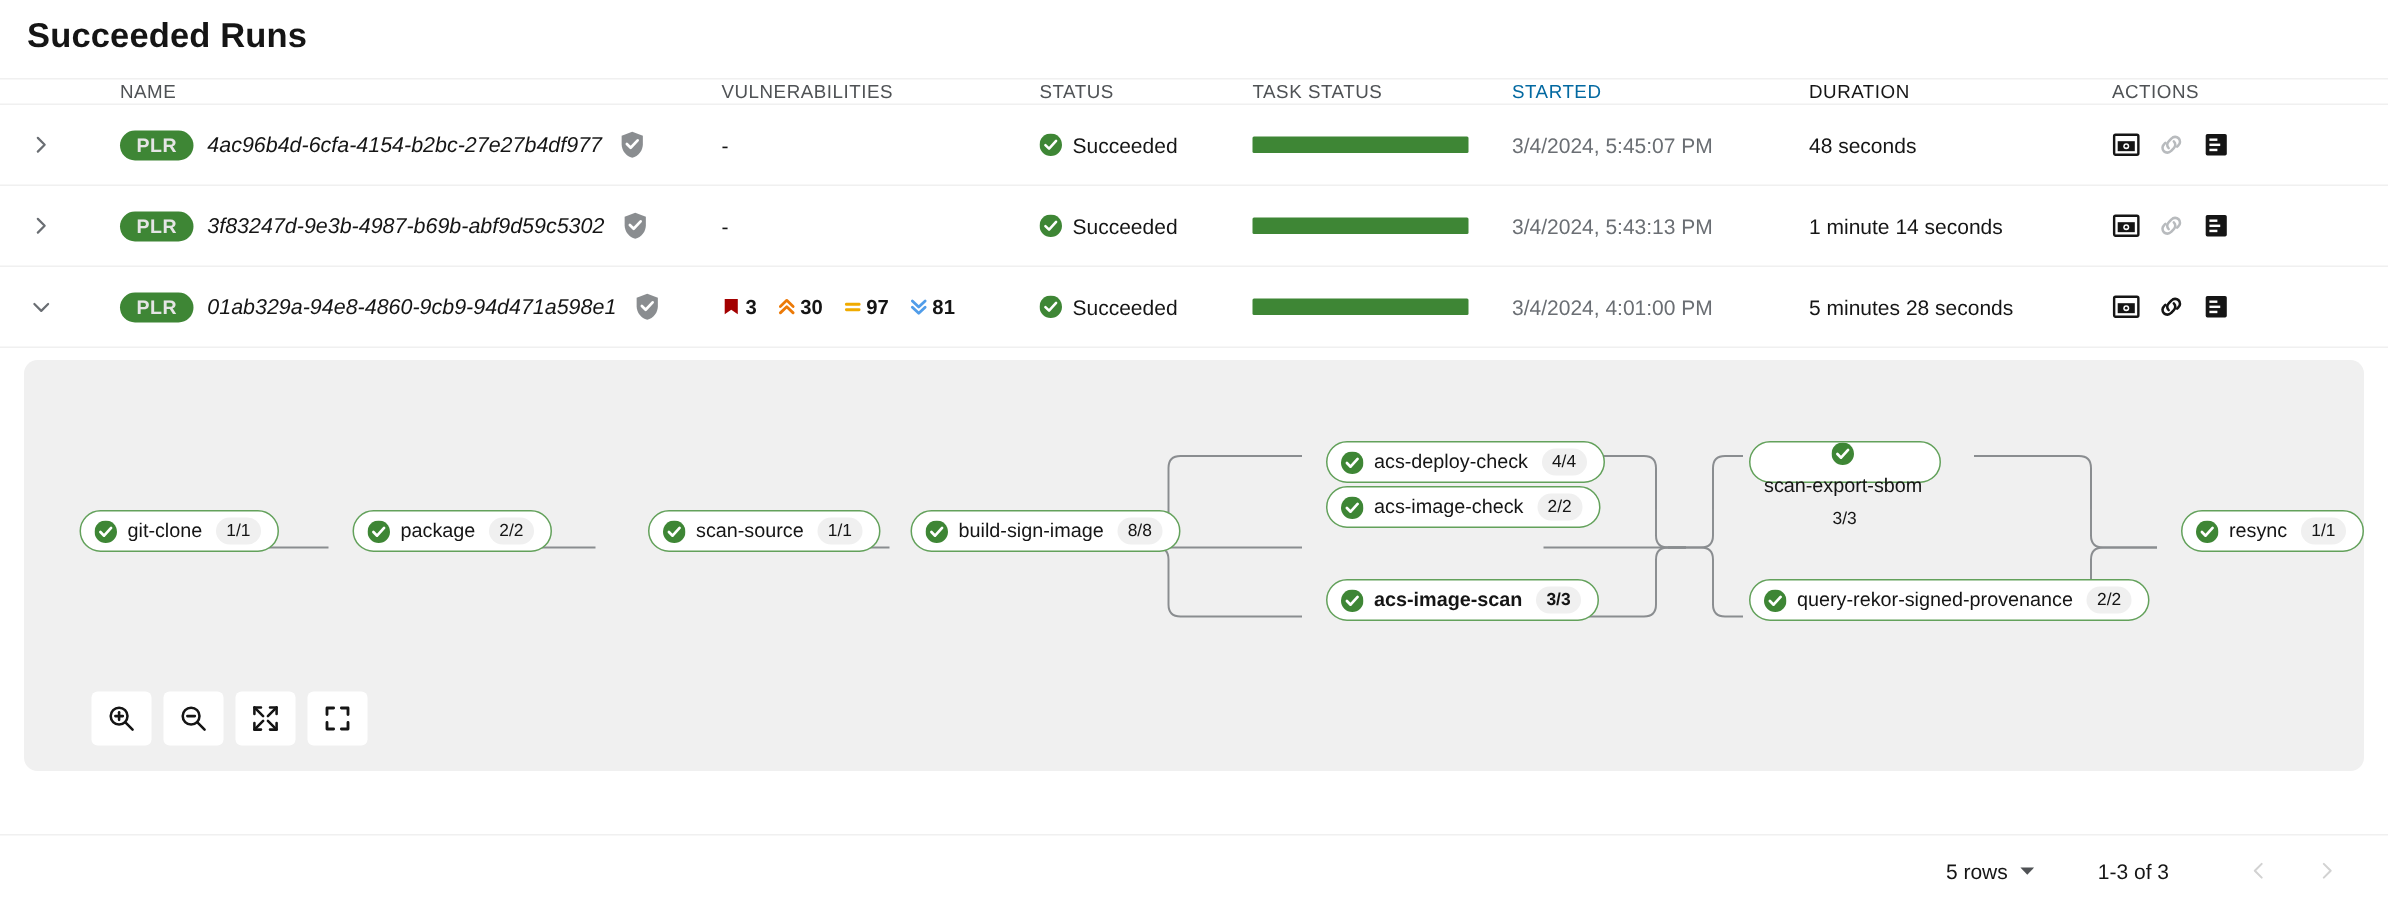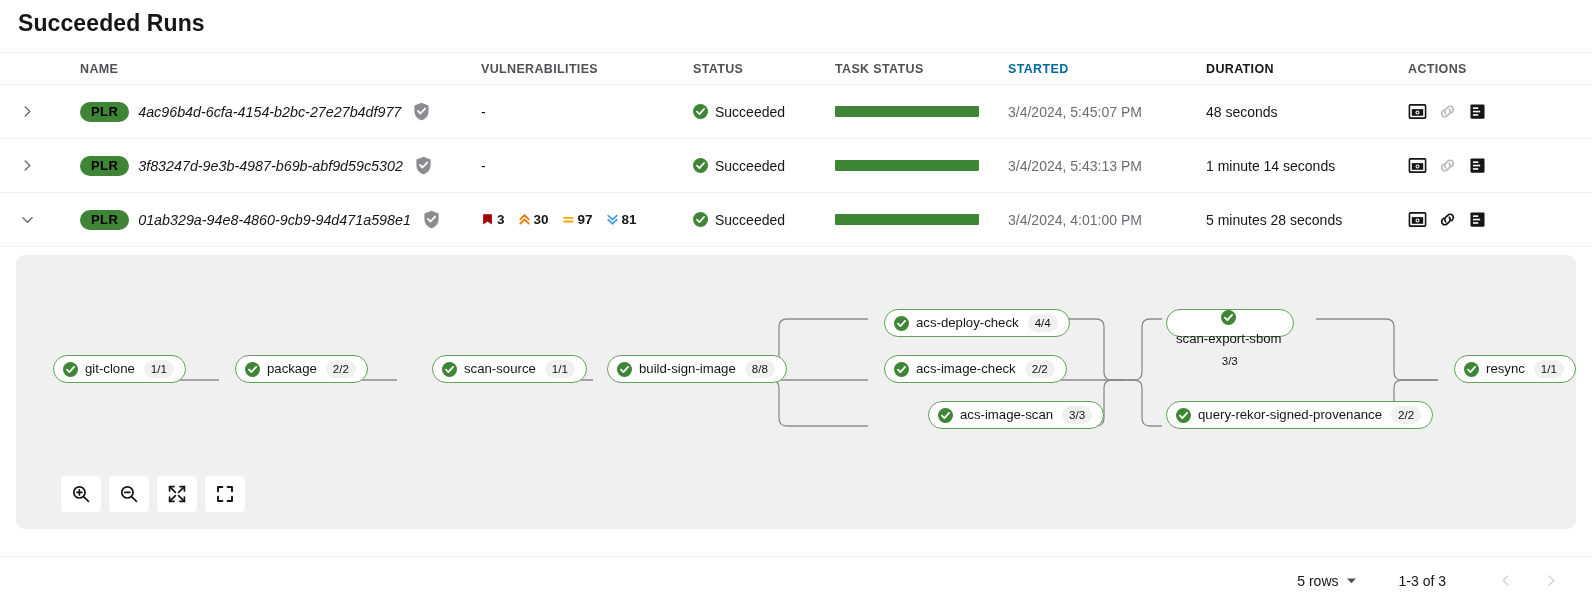--- a/index.html
+++ b/index.html
@@ -34,24 +34,24 @@
     font-family: "Liberation Sans", sans-serif;
     font-size: 14.5px; color: #151515; padding: 0 0 2px 0;
   }
   .search-input::placeholder { color: #a5a5a5; }
   .search-clear { width: 17px; height: 17px; flex: 0 0 auto; margin-right: 2px; cursor: pointer; }
 
   
   .table { width: 100%; }
   .thead {
     display: flex; align-items: center;
-    height: 33px;
+    height: 18px;
     border-top: 1px solid #f0f0f0;
     border-bottom: 1px solid #f0f0f0;
-    font-size: 12.5px; font-weight: bold; color: #4f5255;
+    font-size: 12.5px; font-weight: normal; color: #4f5255;
     letter-spacing: .35px;
   }
   .row {
     display: flex; align-items: center;
     height: 54px;
     border-bottom: 1px solid #f0f0f0;
     font-size: 14px;
   }
   .c-toggle { width: 18px; flex: 0 0 18px; margin-left: 18px; display: flex; align-items: center; justify-content: center; cursor: pointer; }
   .c-name   { flex: 0 0 445px; display: flex; align-items: center; gap: 9px; padding-left: 44px; }
@@ -59,21 +59,21 @@
   .c-status { flex: 0 0 142px; display: flex; align-items: center; gap: 7px; }
   .c-task   { flex: 0 0 173px; display: flex; align-items: center; }
   .c-started{ flex: 0 0 198px; color: #6a6e73; }
   .c-dur    { flex: 0 0 196px; color: #151515; }
   .c-act    { flex: 1 1 auto; display: flex; align-items: center; gap: 11px; padding-left: 6px; }
 
   .thead .c-name   { padding-left: 44px; }
   .thead .c-act    { padding-left: 6px; }
 
   .plr-badge {
-    background: #3e8635; color: #000000;
+    background: #3e8635; color: #e5e5e5;
     font-size: 13px; font-weight: bold; letter-spacing: .4px;
     border-radius: 30px; padding: 3px 11px 4px; line-height: 1;
     flex: 0 0 auto;
   }
   .run-name { font-size: 14.3px; color: #151515; white-space: nowrap; font-style: italic; }
   .shield-icon { width: 17px; height: 19px; flex: 0 0 auto; margin-left: 3px; }
 
   .dash { color: #151515; font-size: 14px; }
 
   .sev { display: inline-flex; align-items: center; gap: 3px; margin-right: 8px; }
@@ -439,30 +439,30 @@
 
   <div class="node" style="left:868px; top:54px;">
     <span class="check"><svg viewBox="0 0 16 16" width="15" height="15">
           <circle cx="8" cy="8" r="8" fill="#3e8635"></circle>
           <polyline points="4.2,8.2 6.8,10.8 11.8,5.3" fill="none" stroke="#fff" stroke-width="1.9" stroke-linecap="round" stroke-linejoin="round"></polyline>
         </svg></span>
     <span class="nlabel">acs-deploy-check</span>
     <span class="ncount">4/4</span>
   </div>
 
-  <div class="node" style="left:868px; top:100px;">
+  <div class="node" style="left:868px; top:84px;">
     <span class="check"><svg viewBox="0 0 16 16" width="15" height="15">
           <circle cx="8" cy="8" r="8" fill="#3e8635"></circle>
           <polyline points="4.2,8.2 6.8,10.8 11.8,5.3" fill="none" stroke="#fff" stroke-width="1.9" stroke-linecap="round" stroke-linejoin="round"></polyline>
         </svg></span>
     <span class="nlabel">acs-image-check</span>
     <span class="ncount">2/2</span>
   </div>
 
-  <div class="node" style="left:912px; top:146px;">
+  <div class="node" style="left:868px; top:146px;font-weight:bold;">
     <span class="check"><svg viewBox="0 0 16 16" width="15" height="15">
           <circle cx="8" cy="8" r="8" fill="#3e8635"></circle>
           <polyline points="4.2,8.2 6.8,10.8 11.8,5.3" fill="none" stroke="#fff" stroke-width="1.9" stroke-linecap="round" stroke-linejoin="round"></polyline>
         </svg></span>
     <span class="nlabel">acs-image-scan</span>
     <span class="ncount">3/3</span>
   </div>
 
   <div class="node" style="left:1150px; top:54px;flex-direction:column;">
     <span class="check"><svg viewBox="0 0 16 16" width="15" height="15">

